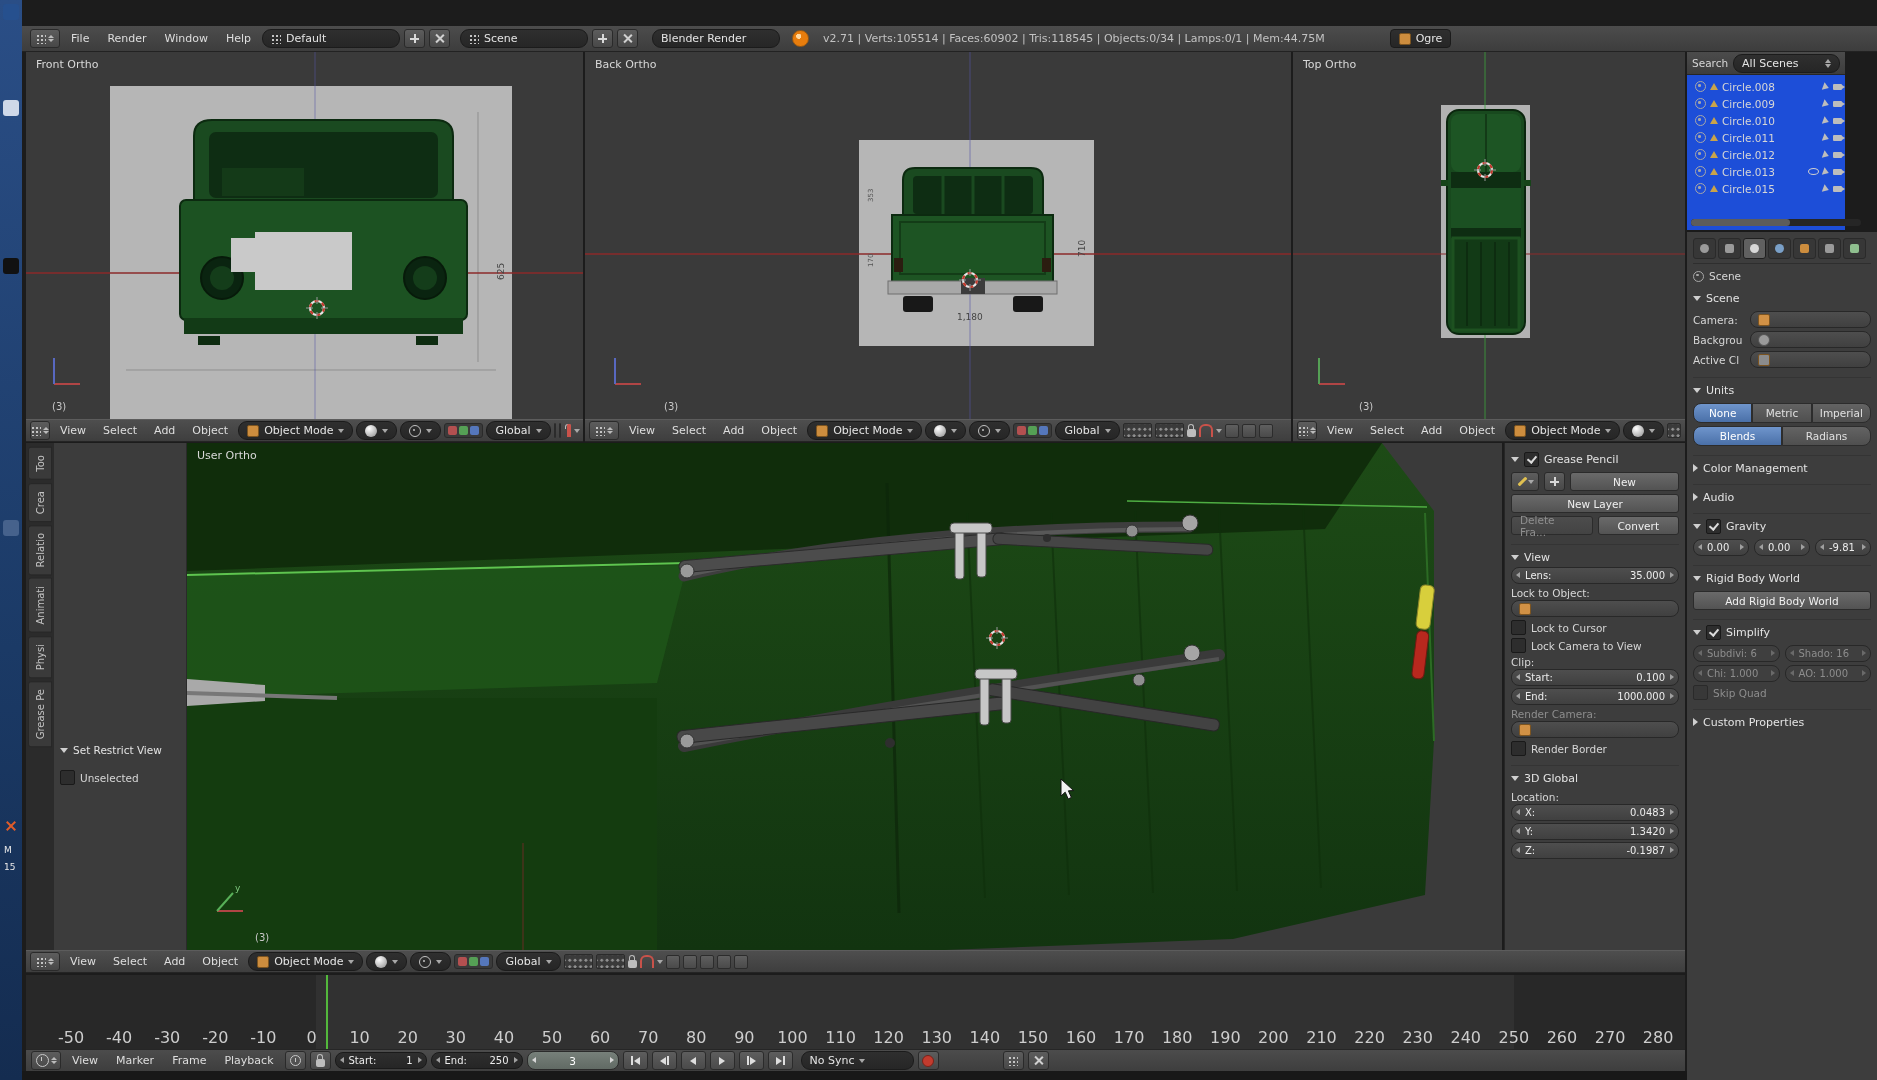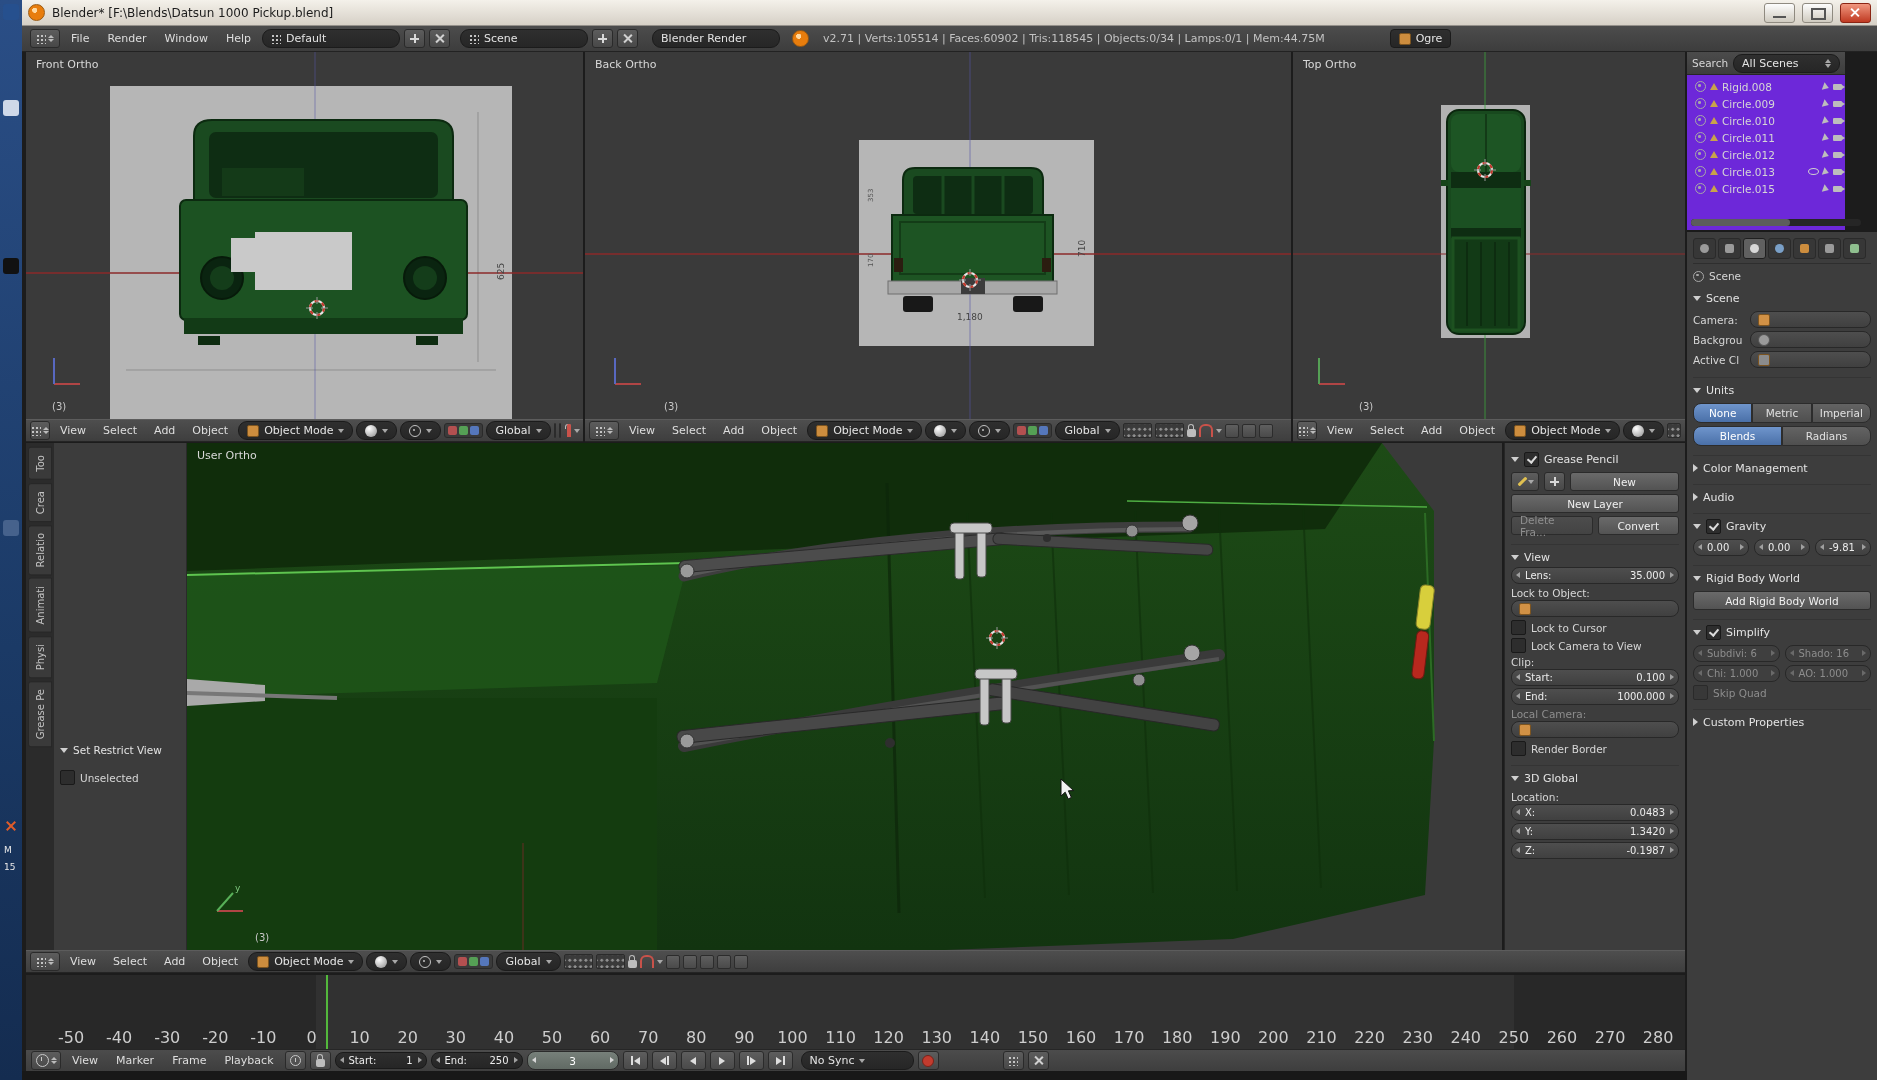--- a/index.html
+++ b/index.html
@@ -82,21 +82,21 @@
   .numf.dark{background:linear-gradient(#2e2e2e,#262626);border-color:#1a1a1a;}
   .btn{height:19px;background:linear-gradient(#6a6a6a,#535353);border:1px solid #2b2b2b;border-radius:3px;display:flex;align-items:center;justify-content:center;color:#f0f0f0;font-size:10.5px;padding:0 8px;box-sizing:border-box;}
   .btn.dis{background:linear-gradient(#4d4d4d,#434343);color:#8f8f8f;}
   .objfield{height:17px;background:linear-gradient(#4e4e4e,#404040);border:1px solid #282828;border-radius:8px;display:flex;align-items:center;gap:5px;padding:0 7px;box-sizing:border-box;}
   .cubeico{width:10px;height:10px;background:#d19145;border:1px solid #7c5420;border-radius:2px;flex:0 0 auto;}
   .lbl{color:#d6d6d6;font-size:10.5px;} .lbl.dis{color:#8d8d8d;}
   .row{display:flex;align-items:center;gap:5px;margin:3px 0;}
   .pencil{width:11px;height:3px;background:#e0c050;transform:rotate(-45deg);border-radius:1px;display:inline-block;}
 
   
-  .outliner{left:1687px;top:52px;width:158px;height:180px;background:#6d28d9;box-sizing:border-box;border-bottom:2px solid #1a1a1a;}
+  .outliner{left:1687px;top:52px;width:158px;height:180px;background:#1d4ed8;box-sizing:border-box;border-bottom:2px solid #1a1a1a;}
   .ohdr{display:flex;align-items:center;gap:5px;height:22px;background:linear-gradient(#4b4b4b,#3d3d3d);border-bottom:1px solid #262626;padding:0 5px;}
   .orow{display:flex;align-items:center;gap:4px;height:17px;padding:0 3px 0 8px;color:#d6d6d6;font-size:10.5px;}
   .oorbit{width:9px;height:9px;border:1.3px solid #a8a8a8;border-radius:50%;position:relative;flex:0 0 auto;}
   .oorbit::after{content:"";position:absolute;left:2.2px;top:2.2px;width:2.5px;height:2.5px;border-radius:50%;background:#a8a8a8;}
   .odata{width:0;height:0;border-left:4px solid transparent;border-right:4px solid transparent;border-bottom:7px solid #c9a34a;flex:0 0 auto;}
   .ocur{width:0;height:0;border-top:4px solid transparent;border-bottom:4px solid transparent;border-left:6px solid #bdbdbd;transform:rotate(20deg);}
   .ocam{width:9px;height:6px;background:#bdbdbd;border-radius:1px;position:relative;}
   .ocam::after{content:"";position:absolute;right:-3px;top:1px;border-top:2px solid transparent;border-bottom:2px solid transparent;border-left:3px solid #bdbdbd;}
   .oeye{width:9px;height:5px;border:1.2px solid #cfcfcf;border-radius:50%;}
   .hscroll{position:absolute;left:4px;bottom:4px;width:170px;height:7px;background:#262626;border-radius:4px;}
@@ -163,31 +163,20 @@
     <div class="os-ico" style="top:258px;background:#111;"></div>
     <div class="os-ico" style="top:520px;background:#46628c;"></div>
     <div class="os-ico os-x" style="top:818px;background:transparent;">
         <i></i>
         <i></i>
       </div>
     <div class="os-txt" style="top:845px;">M</div>
     <div class="os-txt" style="top:862px;">15</div>
   </div>
 
-  <div class="abs titlebar">
-    <span class="blogo"></span>
-    <span style="font-size:12px;">Blender* [F:\Blends\Datsun 1000 Pickup.blend]</span>
-    <span class="tb-spacer"></span>
-    <span class="win-btn min"></span>
-    <span class="win-btn max"></span>
-    <span class="win-btn close">
-        <i></i>
-        <i></i>
-      </span>
-  </div>
 
   <div class="abs infobar">
     <span class="edbtn">
         <span class="grid9"></span>
         <span class="dud">
           <i></i>
           <i></i>
         </span>
       </span>
     <span class="menu">File</span>
@@ -567,21 +556,21 @@
         </div>
       <div class="numf" style="margin-bottom:2px;">
           <span>Start:</span>
           <span class="val">0.100</span>
         </div>
       <div class="numf">
           <span>End:</span>
           <span class="val">1000.000</span>
         </div>
       <div class="row" style="margin-bottom:1px;">
-          <span class="lbl dis">Local Camera:</span>
+          <span class="lbl dis">Render Camera:</span>
         </div>
       <div class="objfield">
           <span class="cubeico" style="background:#d19145;"></span>
         </div>
       <div class="row">
           <span class="chk"></span>
           <span class="lbl">Render Border</span>
         </div>
     </div>
     <div class="sec" style="border-bottom:none;">
@@ -770,21 +759,21 @@
           <span style="display:inline-flex;flex-direction:column;gap:1px;margin-left:auto;">
             <i class="tri-up"></i>
             <i class="tri-dn"></i>
           </span>
         </span>
     </div>
     <div style="padding-top:3px;">
       <div class="orow">
           <span class="oorbit"></span>
           <span class="odata"></span>
-          <span style="flex:1;">Rigid.008</span>
+          <span style="flex:1;">Circle.008</span>
           <span class="ocur"></span>
           <span class="ocam"></span>
         </div>
       <div class="orow">
           <span class="oorbit"></span>
           <span class="odata"></span>
           <span style="flex:1;">Circle.009</span>
           <span class="ocur"></span>
           <span class="ocam"></span>
         </div>

